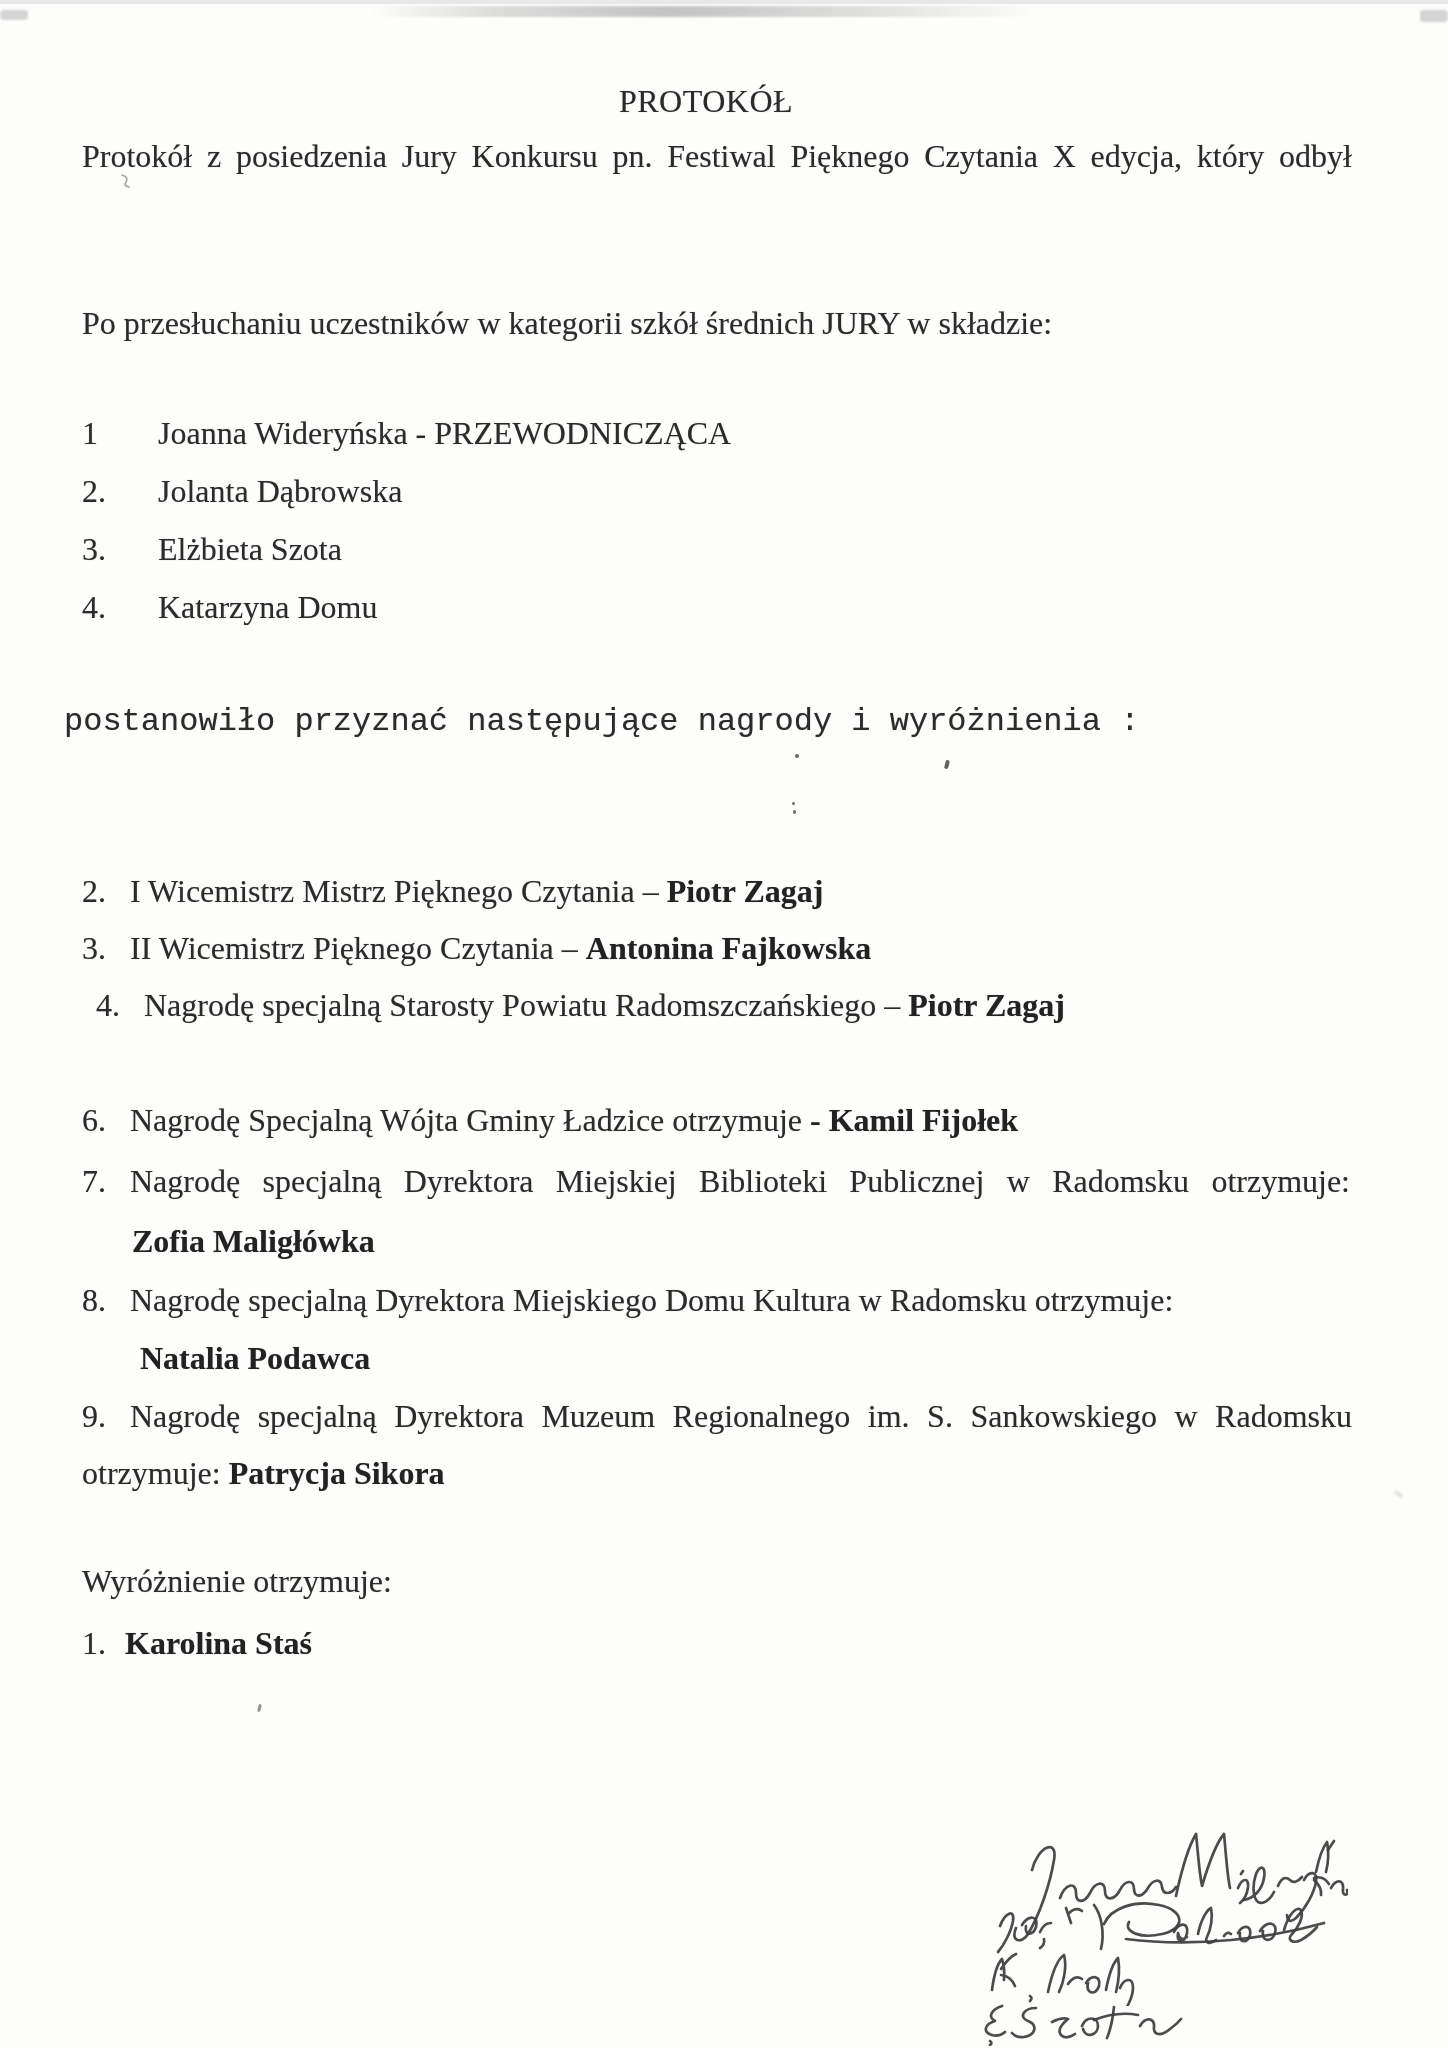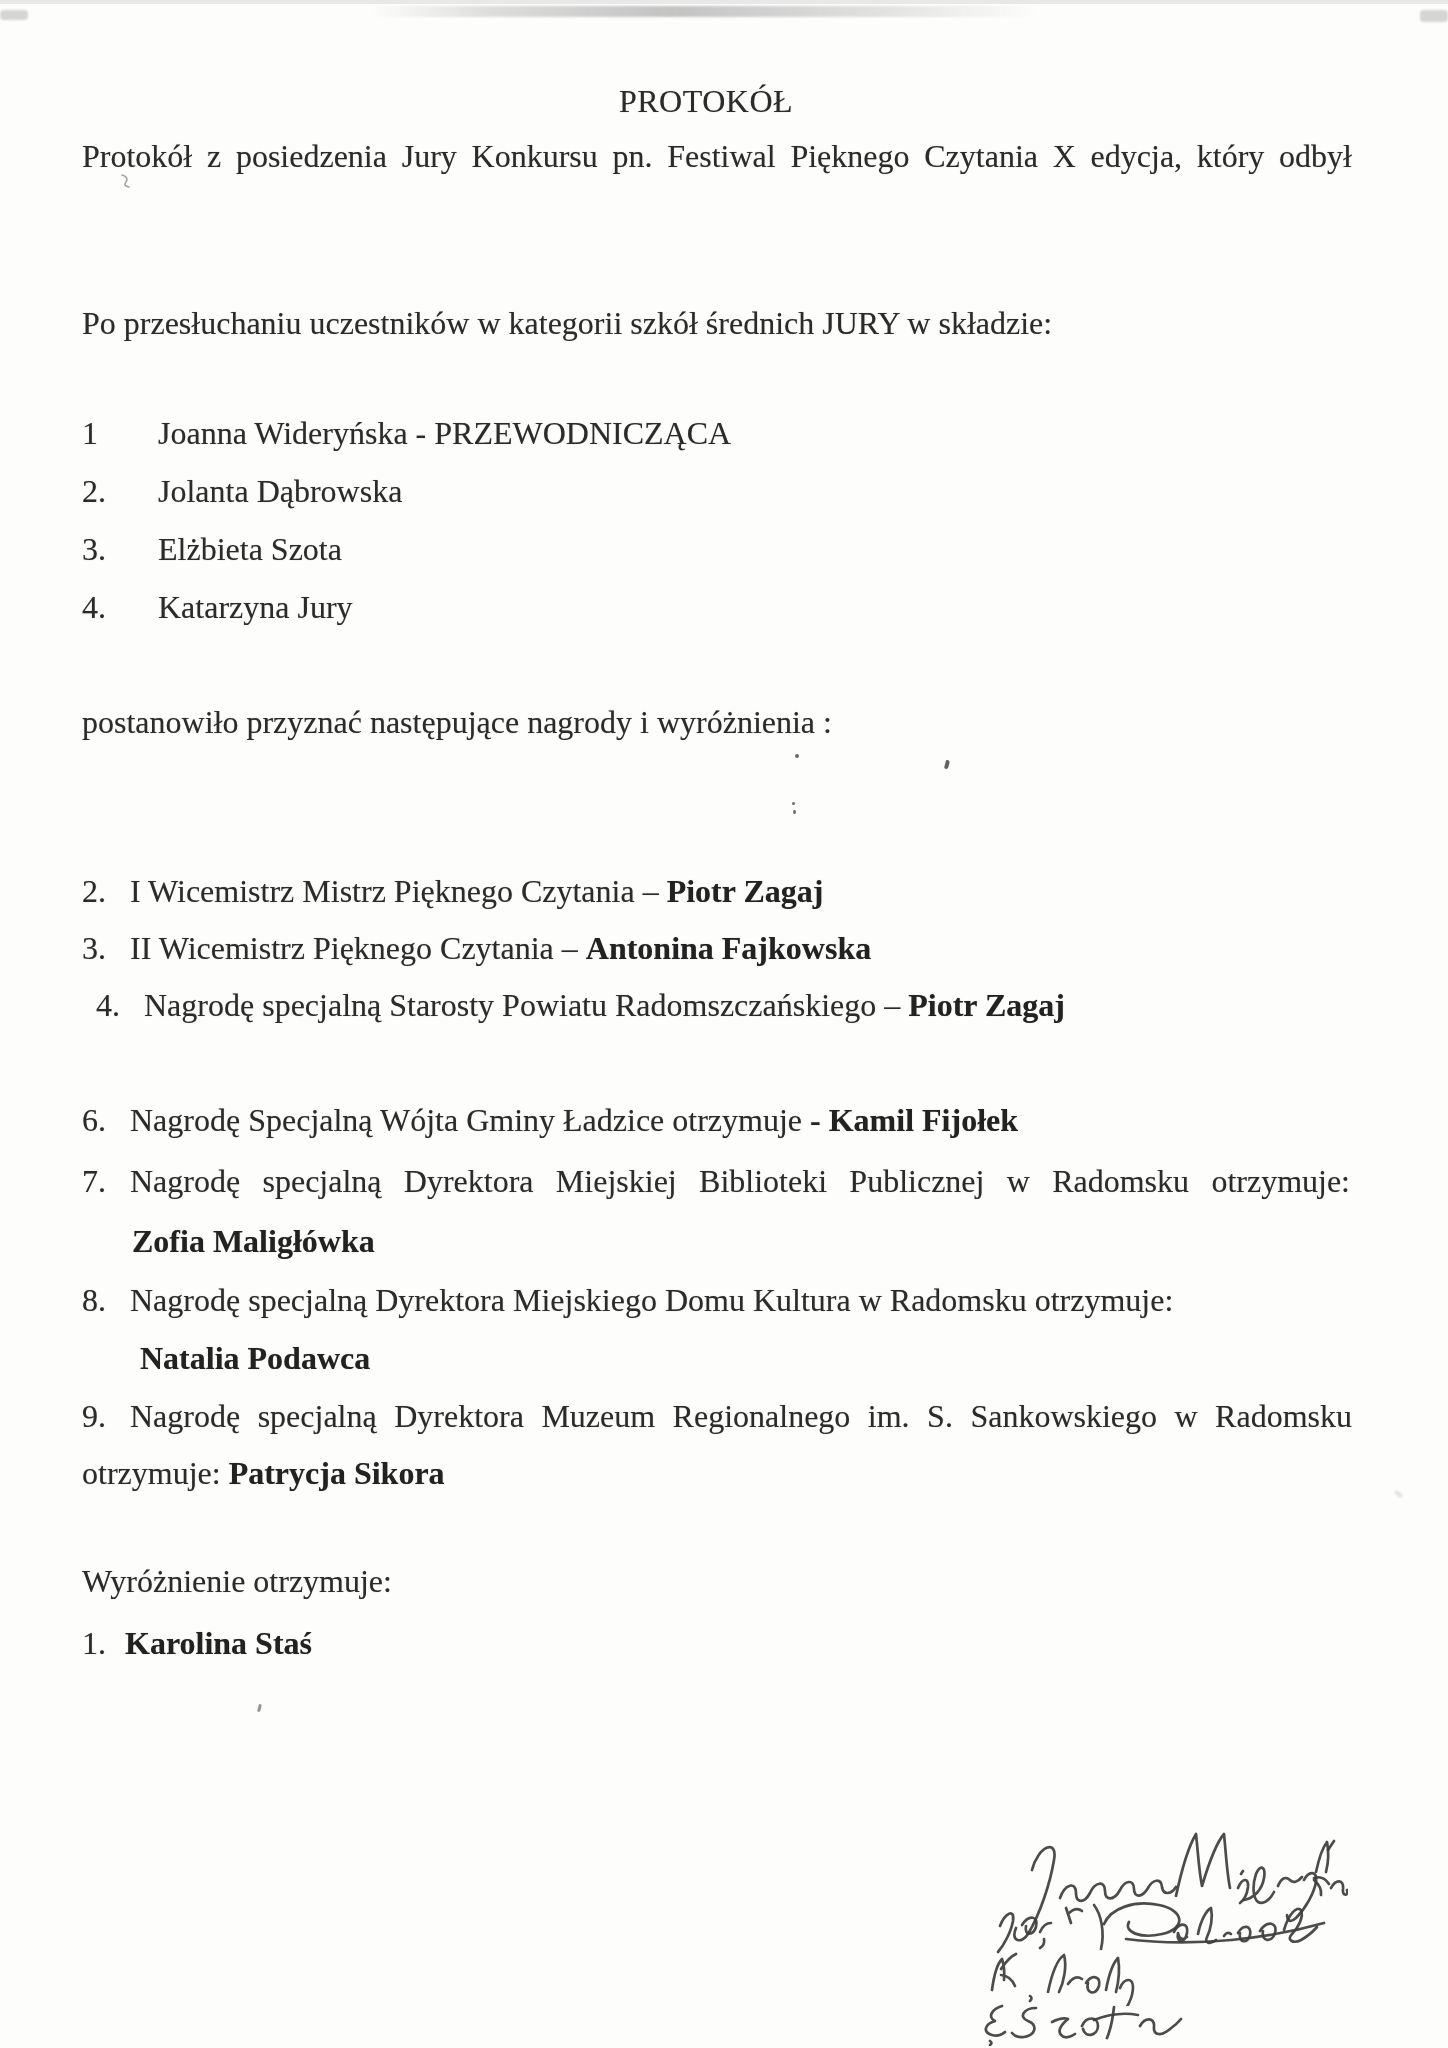--- a/index.html
+++ b/index.html
@@ -83,24 +83,24 @@
   <div class="line" style="top:410px;left:82px;">
     <span class="num jury-num">1</span><span>Joanna Wideryńska - PRZEWODNICZĄCA</span>
   </div>
   <div class="line" style="top:468px;left:82px;">
     <span class="num jury-num">2.</span><span>Jolanta Dąbrowska</span>
   </div>
   <div class="line" style="top:526px;left:82px;">
     <span class="num jury-num">3.</span><span>Elżbieta Szota</span>
   </div>
   <div class="line" style="top:584px;left:82px;">
-    <span class="num jury-num">4.</span><span>Katarzyna Jury</span>
+    <span class="num jury-num">4.</span><span>Katarzyna Domu</span>
   </div>
 
-  <div class="line" style="top:699px;left:82px;">postanowiło przyznać następujące nagrody i wyróżnienia :</div>
+  <div class="line" style="top:699px;left:64px;font-family:Liberation Mono, monospace;">postanowiło przyznać następujące nagrody i wyróżnienia :</div>
 
   <div class="speck" style="left:795px;top:750px;width:4px;height:4px;"></div>
   <div class="comma-speck" style="left:945px;top:756px;"></div>
   <div class="speck" style="left:792px;top:798px;width:3px;height:3px;"></div>
   <div class="speck" style="left:793px;top:806px;width:3px;height:4px;"></div>
 
   <div class="line" style="top:868px;left:82px;">
     <span class="num award-num">2.</span><span>I Wicemistrz Mistrz Pięknego Czytania – </span><b>Piotr Zagaj</b>
   </div>
   <div class="line" style="top:925px;left:82px;">

